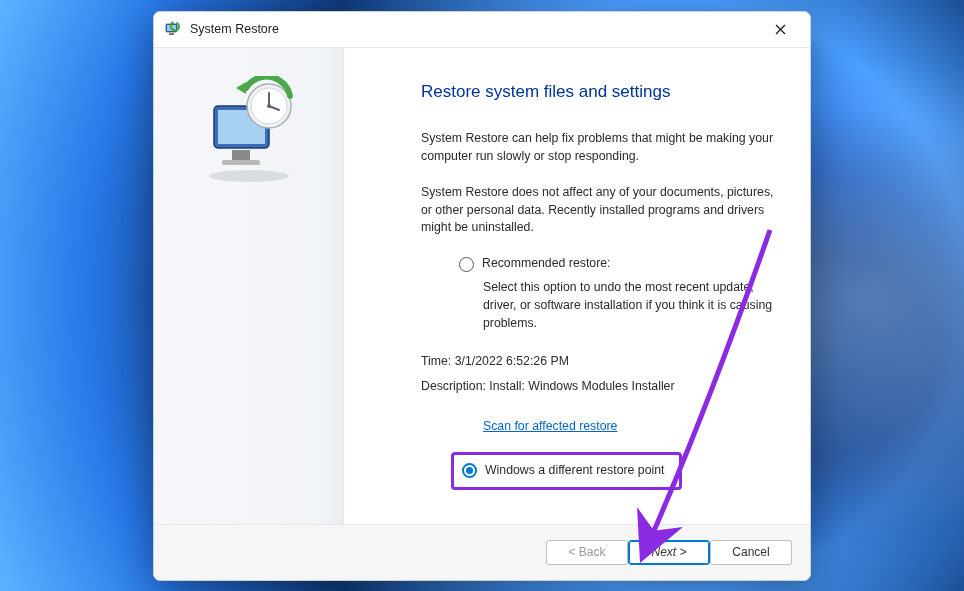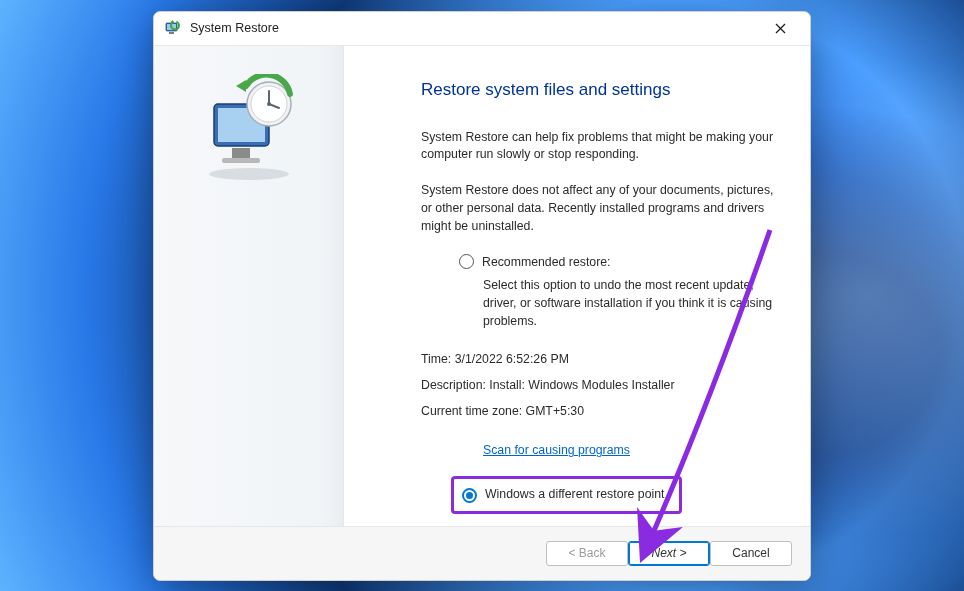--- a/index.html
+++ b/index.html
@@ -62,21 +62,21 @@
       line-height: 1.45;
     }
     .heading {
       font-size: 17px;
       color: #003399;
       font-weight: 400;
       margin-bottom: 26px;
     }
     .para { margin-bottom: 18px; max-width: 370px; }
     .radio-group { margin-top: 6px; }
-    .radio-row { display: flex; margin-bottom: 6px; margin-left: 38px; }
+    .radio-row { display: flex; align-items: center; margin-bottom: 6px; margin-left: 38px; }
     .radio-circle {
       width: 15px; height: 15px;
       border: 1.5px solid #555; border-radius: 50%;
       margin-right: 8px;
       display: flex; align-items: center; justify-content: center;
       flex-shrink: 0;
     }
     .radio-circle.checked { border-color: #0078d4; border-width: 2px; }
     .radio-circle.checked::after {
       content: ""; width: 7px; height: 7px; background: #0078d4; border-radius: 50%;
@@ -179,24 +179,23 @@
       <div class="radio-group">
         <div class="radio-row">
           <span class="radio-circle"></span>
           <span class="radio-label">Recommended restore:</span>
         </div>
         <p class="radio-desc">Select this option to undo the most recent update, driver, or software installation if you think it is causing problems.</p>
 
         <div class="meta-block">
           <div class="meta-line">Time: 3/1/2022 6:52:26 PM</div>
           <div class="meta-line">Description: Install: Windows Modules Installer</div>
-          <div class="meta-line">Current time zone: GMT+5:30</div>
         </div>
 
-        <a class="scan-link">Scan for causing programs</a>
+        <a class="scan-link">Scan for affected restore</a>
 
         <div class="highlight-box">
           <span class="radio-circle checked"></span>
           <span class="radio-label">Windows a different restore point</span>
         </div>
       </div>
     </div>
   </div>
 
   <div class="footer">

